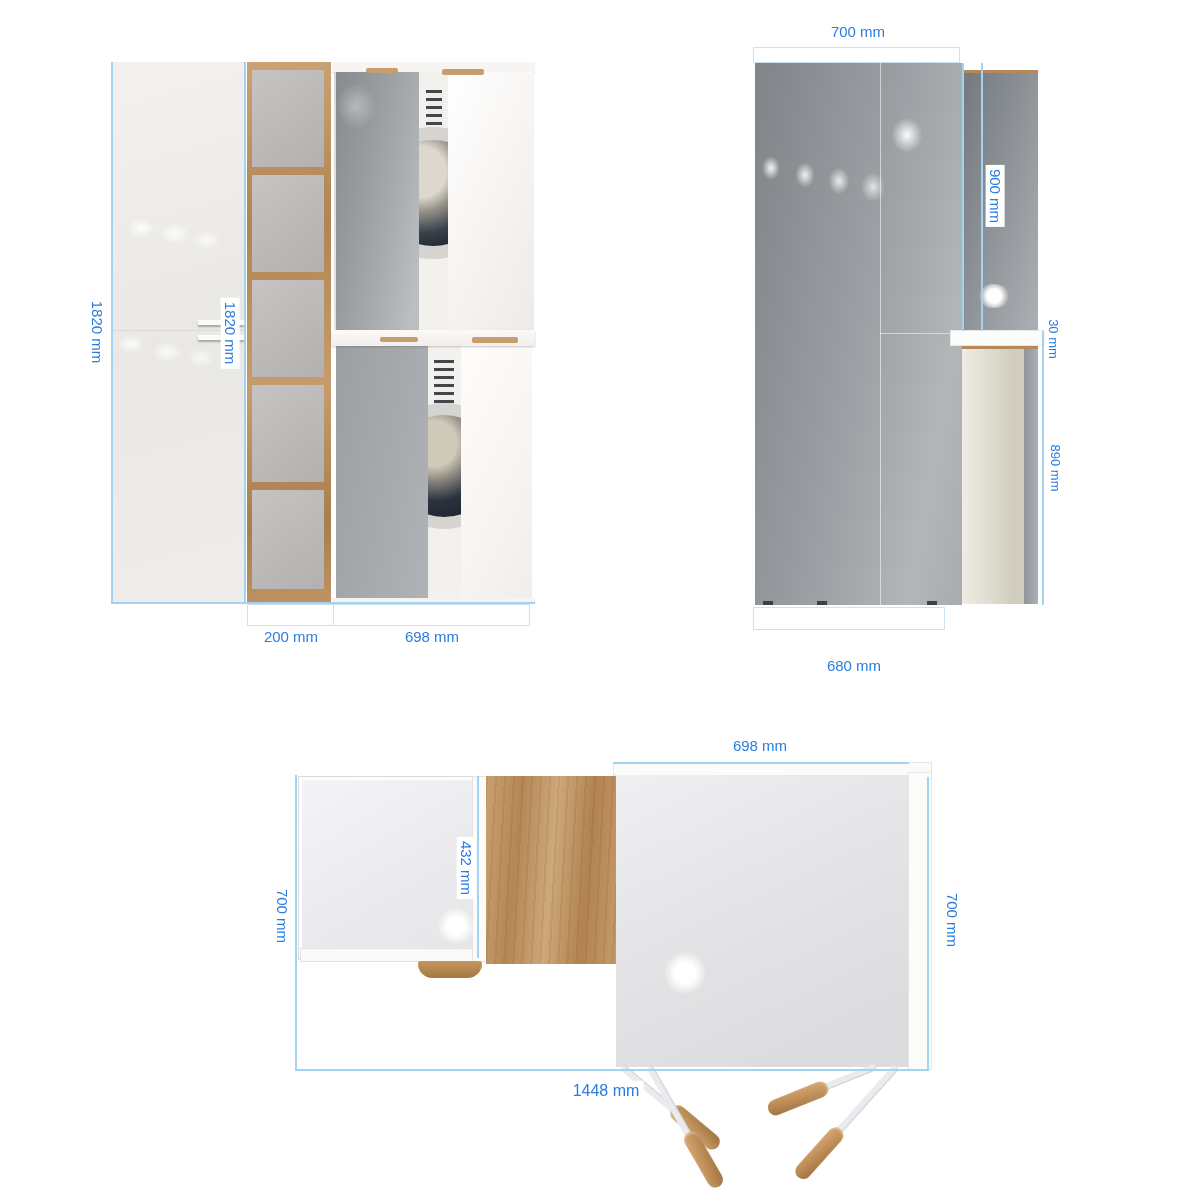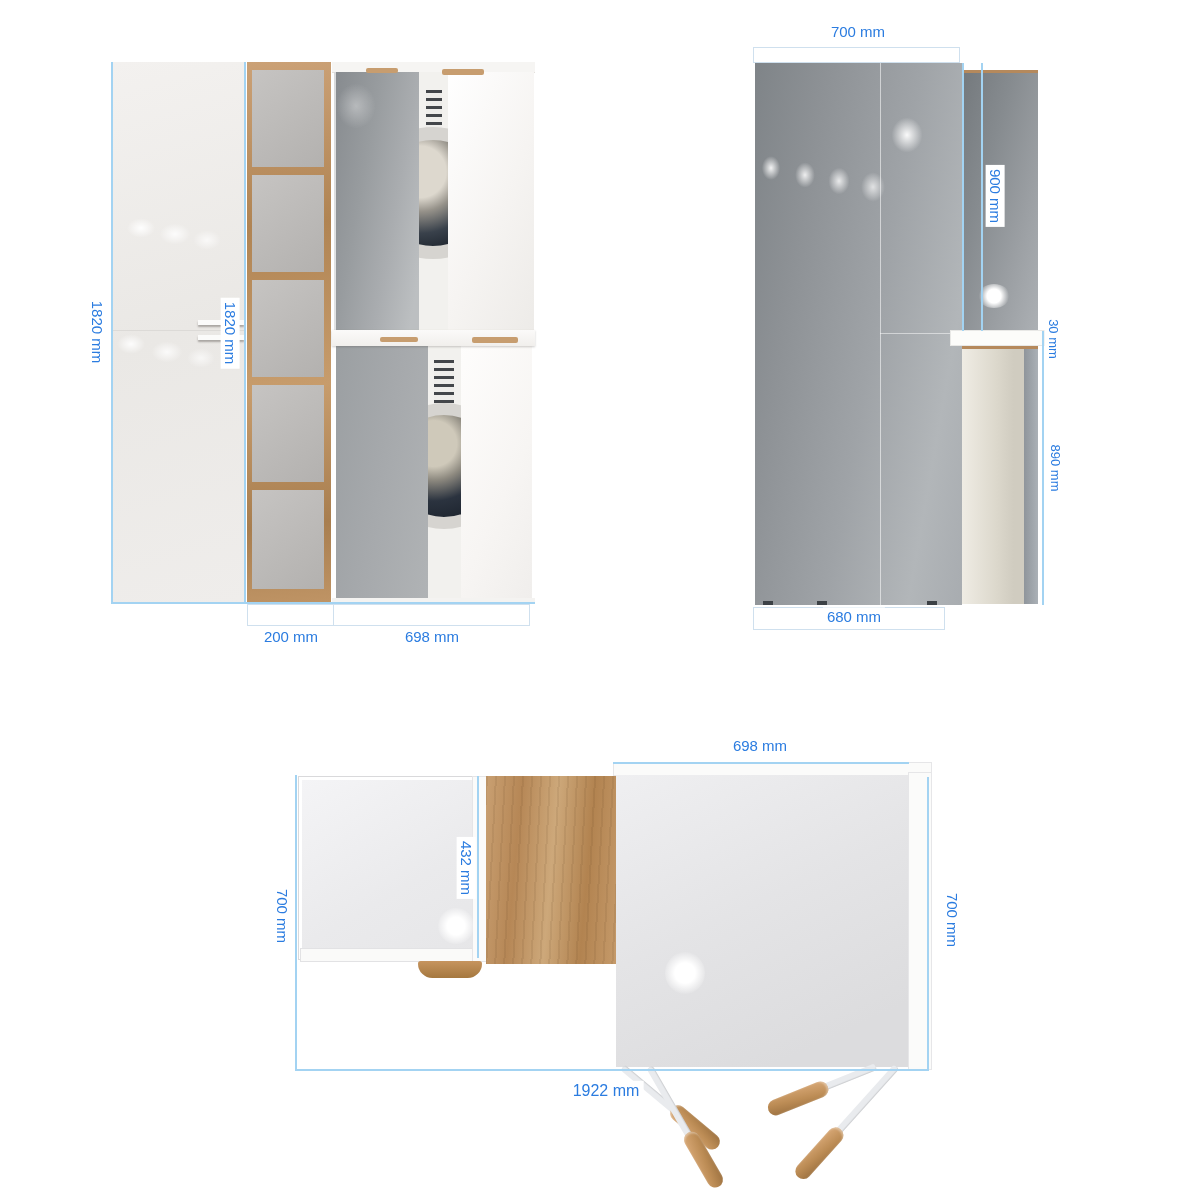--- a/index.html
+++ b/index.html
@@ -144,21 +144,21 @@
     <div class="dim-line" style="left:981px;top:63px;width:2px;height:268px;"></div>
     <div class="dim-line" style="left:1042px;top:331px;width:2px;height:274px;"></div>
 
     <div class="bracket" style="left:753px;top:47px;width:207px;height:16px;"></div>
     <div class="bracket" style="left:753px;top:607px;width:192px;height:23px;"></div>
 
     <div class="dim-label" style="left:858px;top:32px;">700 mm</div>
     <div class="dim-label vert" style="left:995px;top:196px;">900 mm</div>
     <div class="dim-label vert" style="left:1053px;top:339px;font-size:13px;">30 mm</div>
     <div class="dim-label vert" style="left:1055px;top:468px;font-size:13px;">890 mm</div>
-    <div class="dim-label" style="left:854px;top:617px;">680 mm</div>
+    <div class="dim-label" style="left:854px;top:666px;">680 mm</div>
   </div>
 
   <div>
 
     <div class="panel" style="left:298px;top:776px;width:192px;height:184px;border:1px solid #d9d9db;"></div>
     <div class="panel" style="left:302px;top:780px;width:184px;height:170px;
                 background:linear-gradient(150deg,#f4f4f6,#eaeaec 60%,#e6e6e8);"></div>
     <div class="glowdot" style="left:438px;top:908px;width:36px;height:36px;"></div>
     <div class="panel" style="left:300px;top:948px;width:190px;height:14px;background:#fafaf9;border:1px solid #e2e2e4;"></div>
     <div class="abs" style="left:418px;top:961px;width:64px;height:17px;z-index:3;
@@ -196,16 +196,16 @@
     <div class="dim-line" style="left:613px;top:762px;width:296px;height:2px;"></div>
     <div class="dim-line" style="left:295px;top:775px;width:2px;height:296px;"></div>
     <div class="dim-line" style="left:477px;top:776px;width:2px;height:182px;"></div>
     <div class="dim-line" style="left:927px;top:777px;width:2px;height:293px;"></div>
     <div class="dim-line" style="left:295px;top:1069px;width:634px;height:2px;"></div>
 
     <div class="dim-label" style="left:760px;top:746px;">698 mm</div>
     <div class="dim-label vert" style="left:282px;top:916px;">700 mm</div>
     <div class="dim-label vert" style="left:466px;top:868px;">432 mm</div>
     <div class="dim-label vert" style="left:952px;top:920px;">700 mm</div>
-    <div class="dim-label" style="left:606px;top:1091px;font-size:16px;">1922 mm</div>
+    <div class="dim-label" style="left:606px;top:1091px;font-size:16px;">1448 mm</div>
   </div>
 
 </div>
 
 </body></html>

